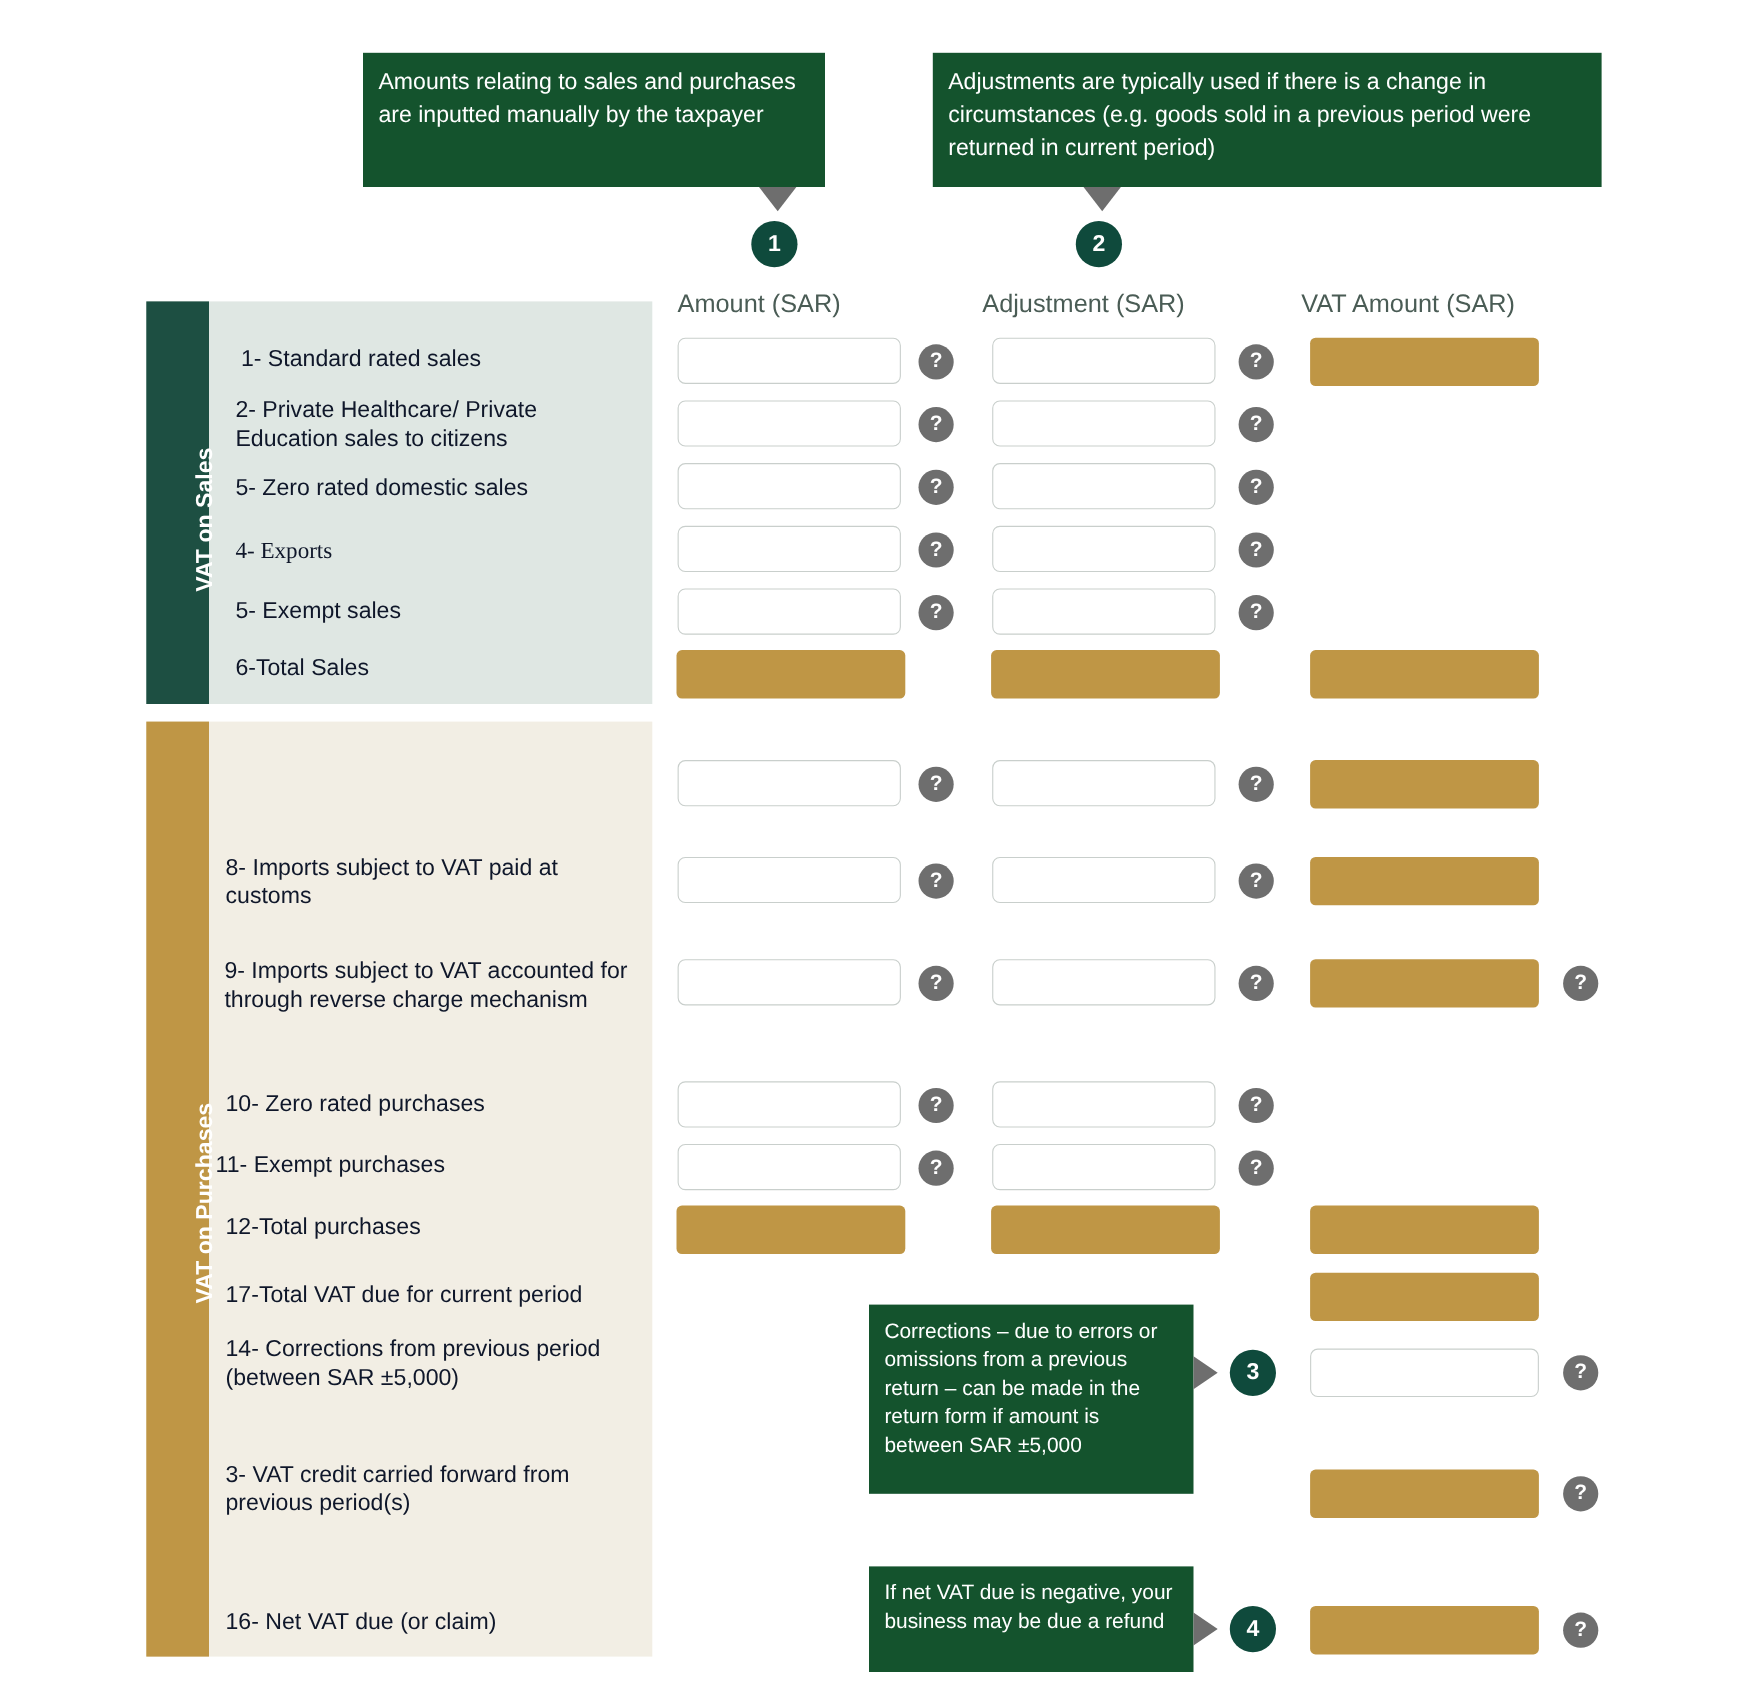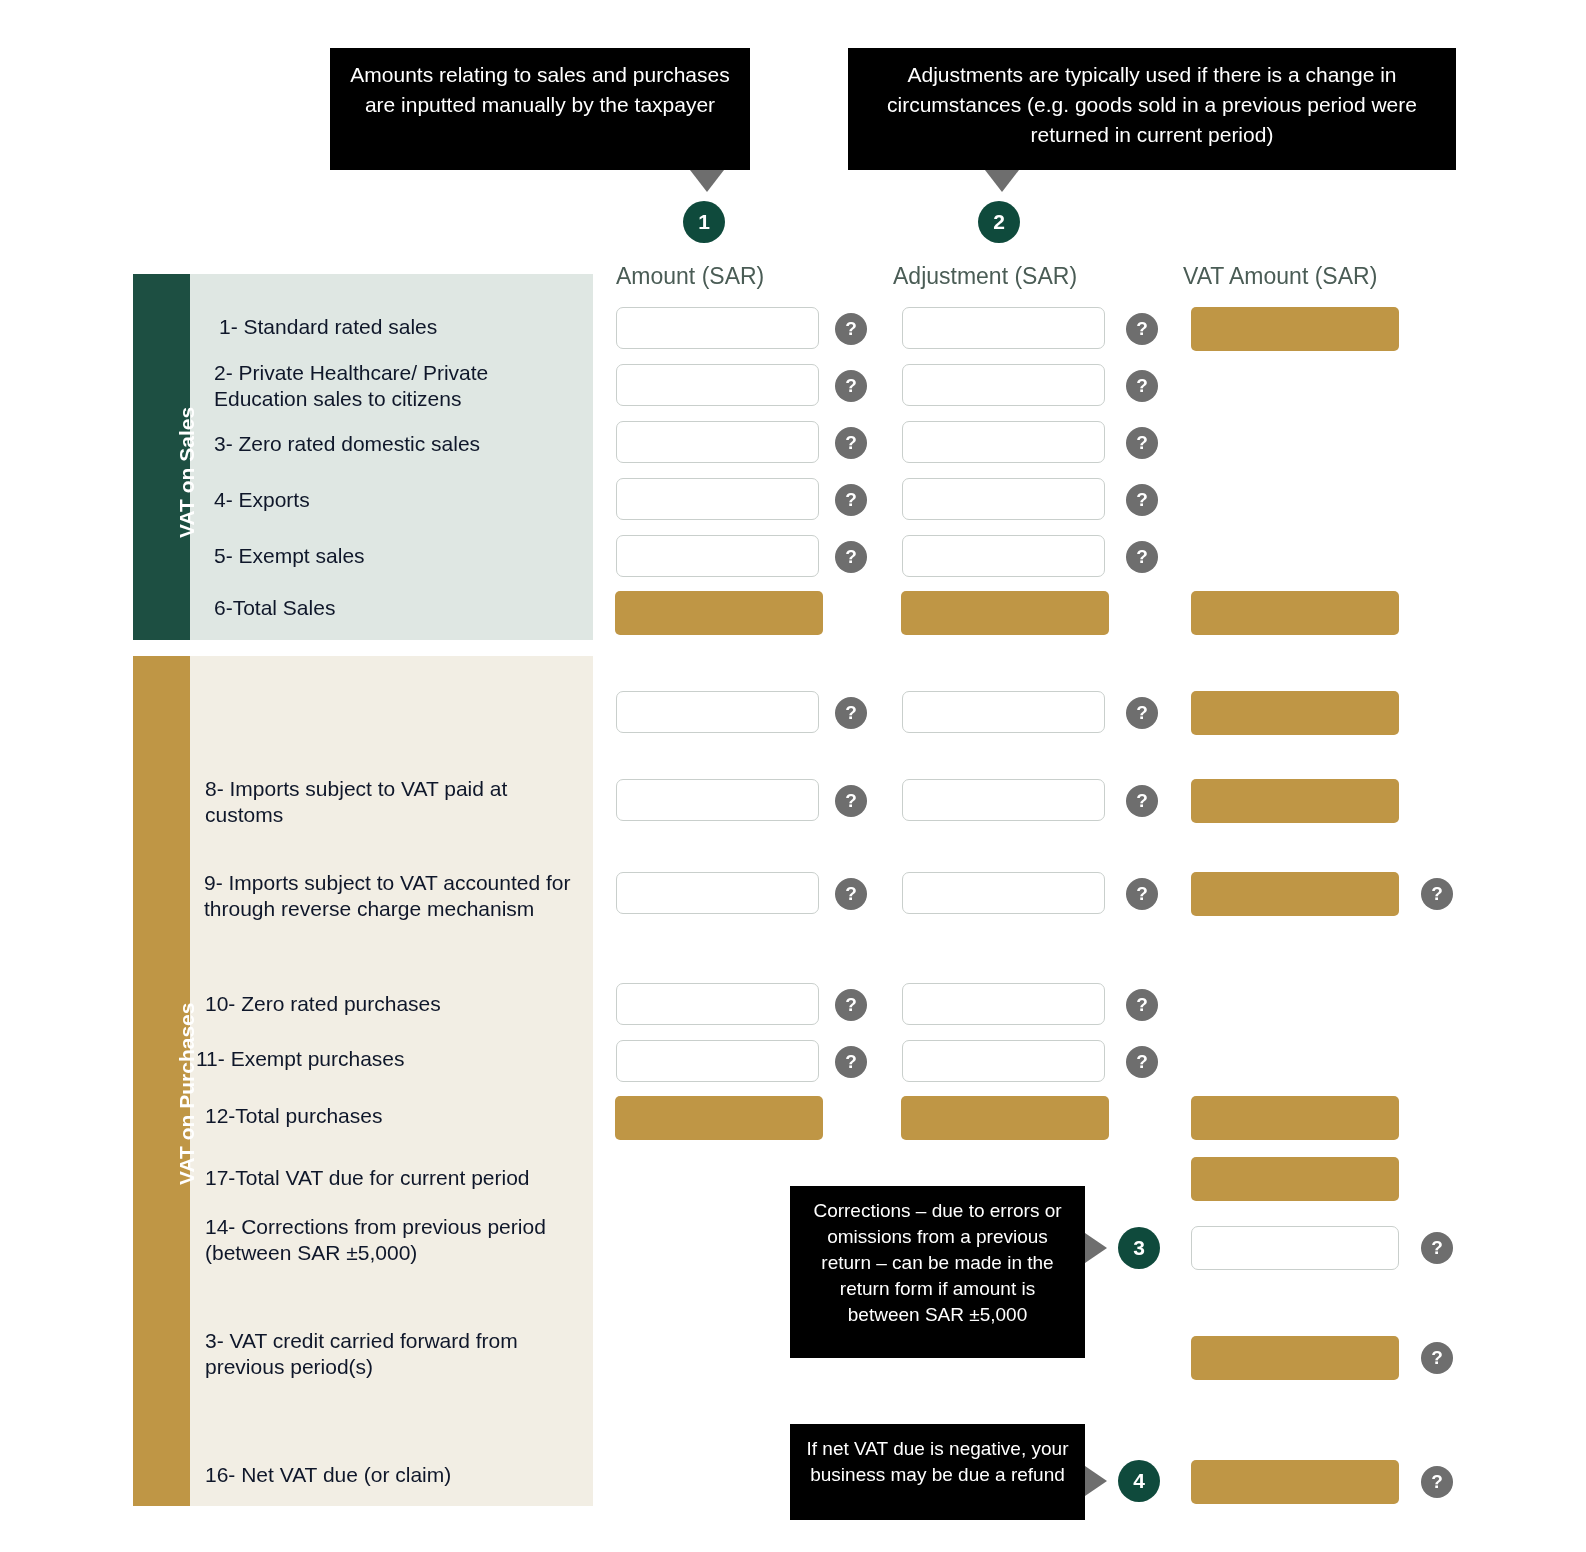--- a/index.html
+++ b/index.html
@@ -18,23 +18,23 @@
   .canvas {
     position: absolute;
     left: 0; top: 0;
     width: 1586px;
     height: 1552px;
   }
 
   
   .callout {
     position: absolute;
-    background: #000000;
-    color: #ffffff;
-    text-align: center;
+    background: #14532d;
+    color: #ffffff;
+    text-align: left;
     font-size: 21px;
     line-height: 30px;
     padding: 12px 14px;
     box-sizing: border-box;
   }
   .callout.small {
     font-size: 19px;
     line-height: 26px;
   }
   .tail-down {
@@ -184,22 +184,22 @@
   <div class="col-header" style="left:616px; top:263px;">Amount (SAR)</div>
   <div class="col-header" style="left:893px; top:263px;">Adjustment (SAR)</div>
   <div class="col-header" style="left:1183px; top:263px;">VAT Amount (SAR)</div>
 
   <div class="panel panel-sales"></div>
   <div class="panel-sales-bar"></div>
   <div class="vlabel" style="left:175px; top:538px;">VAT on Sales</div>
 
   <div class="row-label" style="left:219px; top:314px;">1- Standard rated sales</div>
   <div class="row-label" style="left:214px; top:360px; width:340px;">2- Private Healthcare/ Private Education sales to citizens</div>
-  <div class="row-label" style="left:214px; top:431px;">3- Zero rated domestic sales</div>
-  <div class="row-label" style="left:214px; top:487px;">4- Exports</div>
+  <div class="row-label" style="left:214px; top:431px;">5- Zero rated domestic sales</div>
+  <div class="row-label" style="left:214px; top:487px;font-family:Liberation Serif, serif;">4- Exports</div>
   <div class="row-label" style="left:214px; top:543px;">5- Exempt sales</div>
   <div class="row-label" style="left:214px; top:595px;">6-Total Sales</div>
 
   <div class="field-input" style="left:616px; top:307px;"></div>
   <div class="help" style="left:835px; top:313px;">?</div>
   <div class="field-input" style="left:616px; top:364px;"></div>
   <div class="help" style="left:835px; top:370px;">?</div>
   <div class="field-input" style="left:616px; top:421px;"></div>
   <div class="help" style="left:835px; top:427px;">?</div>
   <div class="field-input" style="left:616px; top:478px;"></div>

